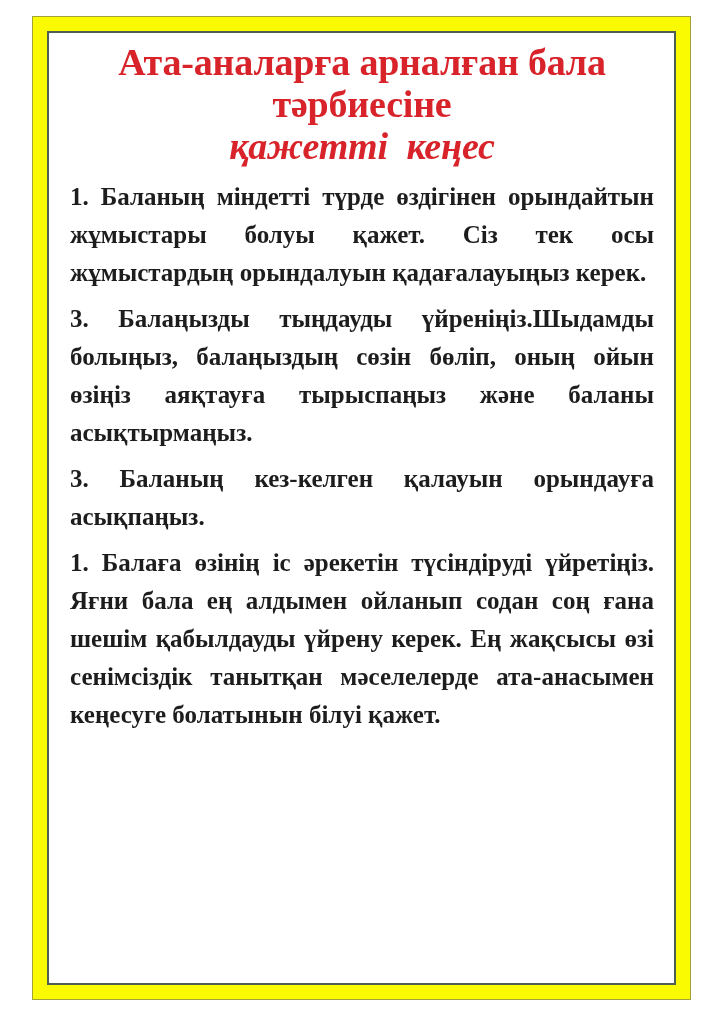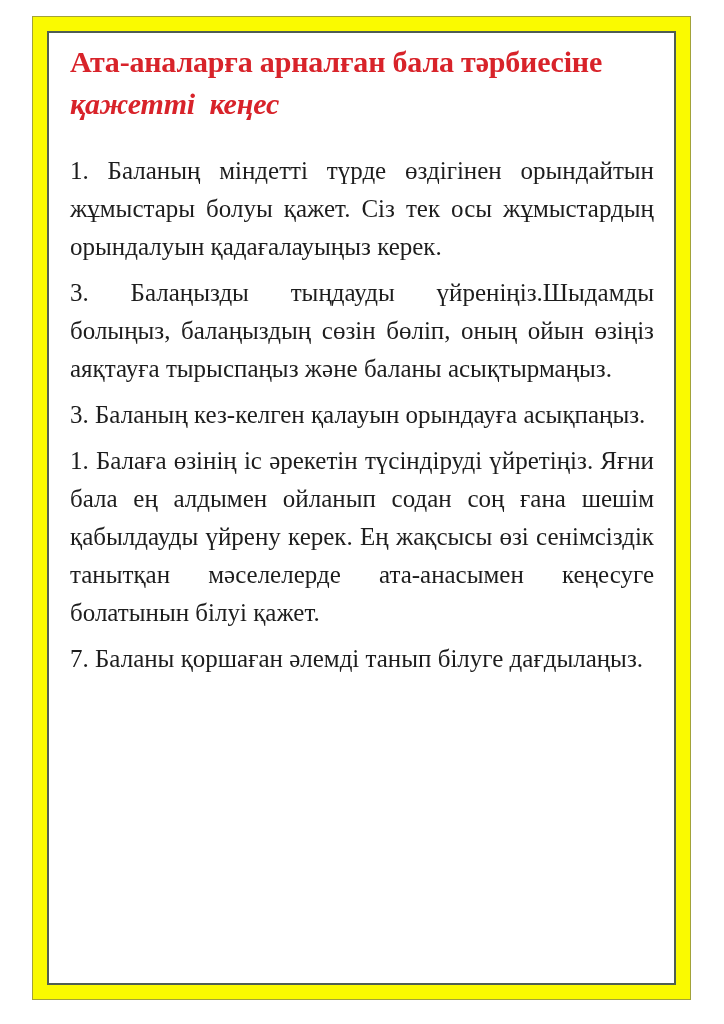--- a/index.html
+++ b/index.html
@@ -26,33 +26,34 @@
     border: 2px solid #4f5e53;          
     outline: 14px solid #fafa00;        
     box-shadow: 0 0 0 15px #a2a23a;     
     box-sizing: border-box;
     overflow: hidden;
   }
   .content-inner {
     padding: 8px 20px 0 21px;
   }
   .title {
-    text-align: left;
+    text-align: center;
     font-weight: bold;
-    font-size: 30px;
+    font-size: 38px;
     line-height: 42px;
     color: #d8232a;
     letter-spacing: -0.2px;
   }
   .title .line2 {
     white-space: pre-wrap; 
     font-style: italic;
   }
   .body-text {
-    margin-top: 27px;
+    margin-top: 11px;
+    font-weight: bold;
   }
   .body-text p {
     margin: 0 0 8px 0;
     font-size: 25px;
     line-height: 38px;
     color: #1d1d1d;
     text-align: justify;
   }
 </style>
 </head>
@@ -65,18 +66,17 @@
       <div class="title">
         <div class="line1">Ата-аналарға арналған бала тәрбиесіне</div>
         <div class="line2">қажетті  кеңес</div>
       </div>
 
       <div class="body-text">
         <p>1. Баланың міндетті түрде өздігінен орындайтын жұмыстары болуы қажет. Сіз тек осы жұмыстардың орындалуын қадағалауыңыз керек.</p>
         <p>3. Балаңызды тыңдауды үйреніңіз.Шыдамды болыңыз, балаңыздың сөзін бөліп, оның ойын өзіңіз аяқтауға тырыспаңыз және баланы асықтырмаңыз.</p>
         <p>3. Баланың кез-келген қалауын орындауға асықпаңыз.</p>
         <p>1. Балаға өзінің іс әрекетін түсіндіруді үйретіңіз. Яғни бала ең алдымен ойланып содан соң ғана шешім қабылдауды үйрену керек. Ең жақсысы өзі сенімсіздік танытқан мәселелерде ата-анасымен кеңесуге болатынын білуі қажет.</p>
-        <p>7. Баланы қоршаған әлемді танып білуге дағдылаңыз.</p>
       </div>
 
     </div>
   </div>
 </div>
 
 </body></html>

